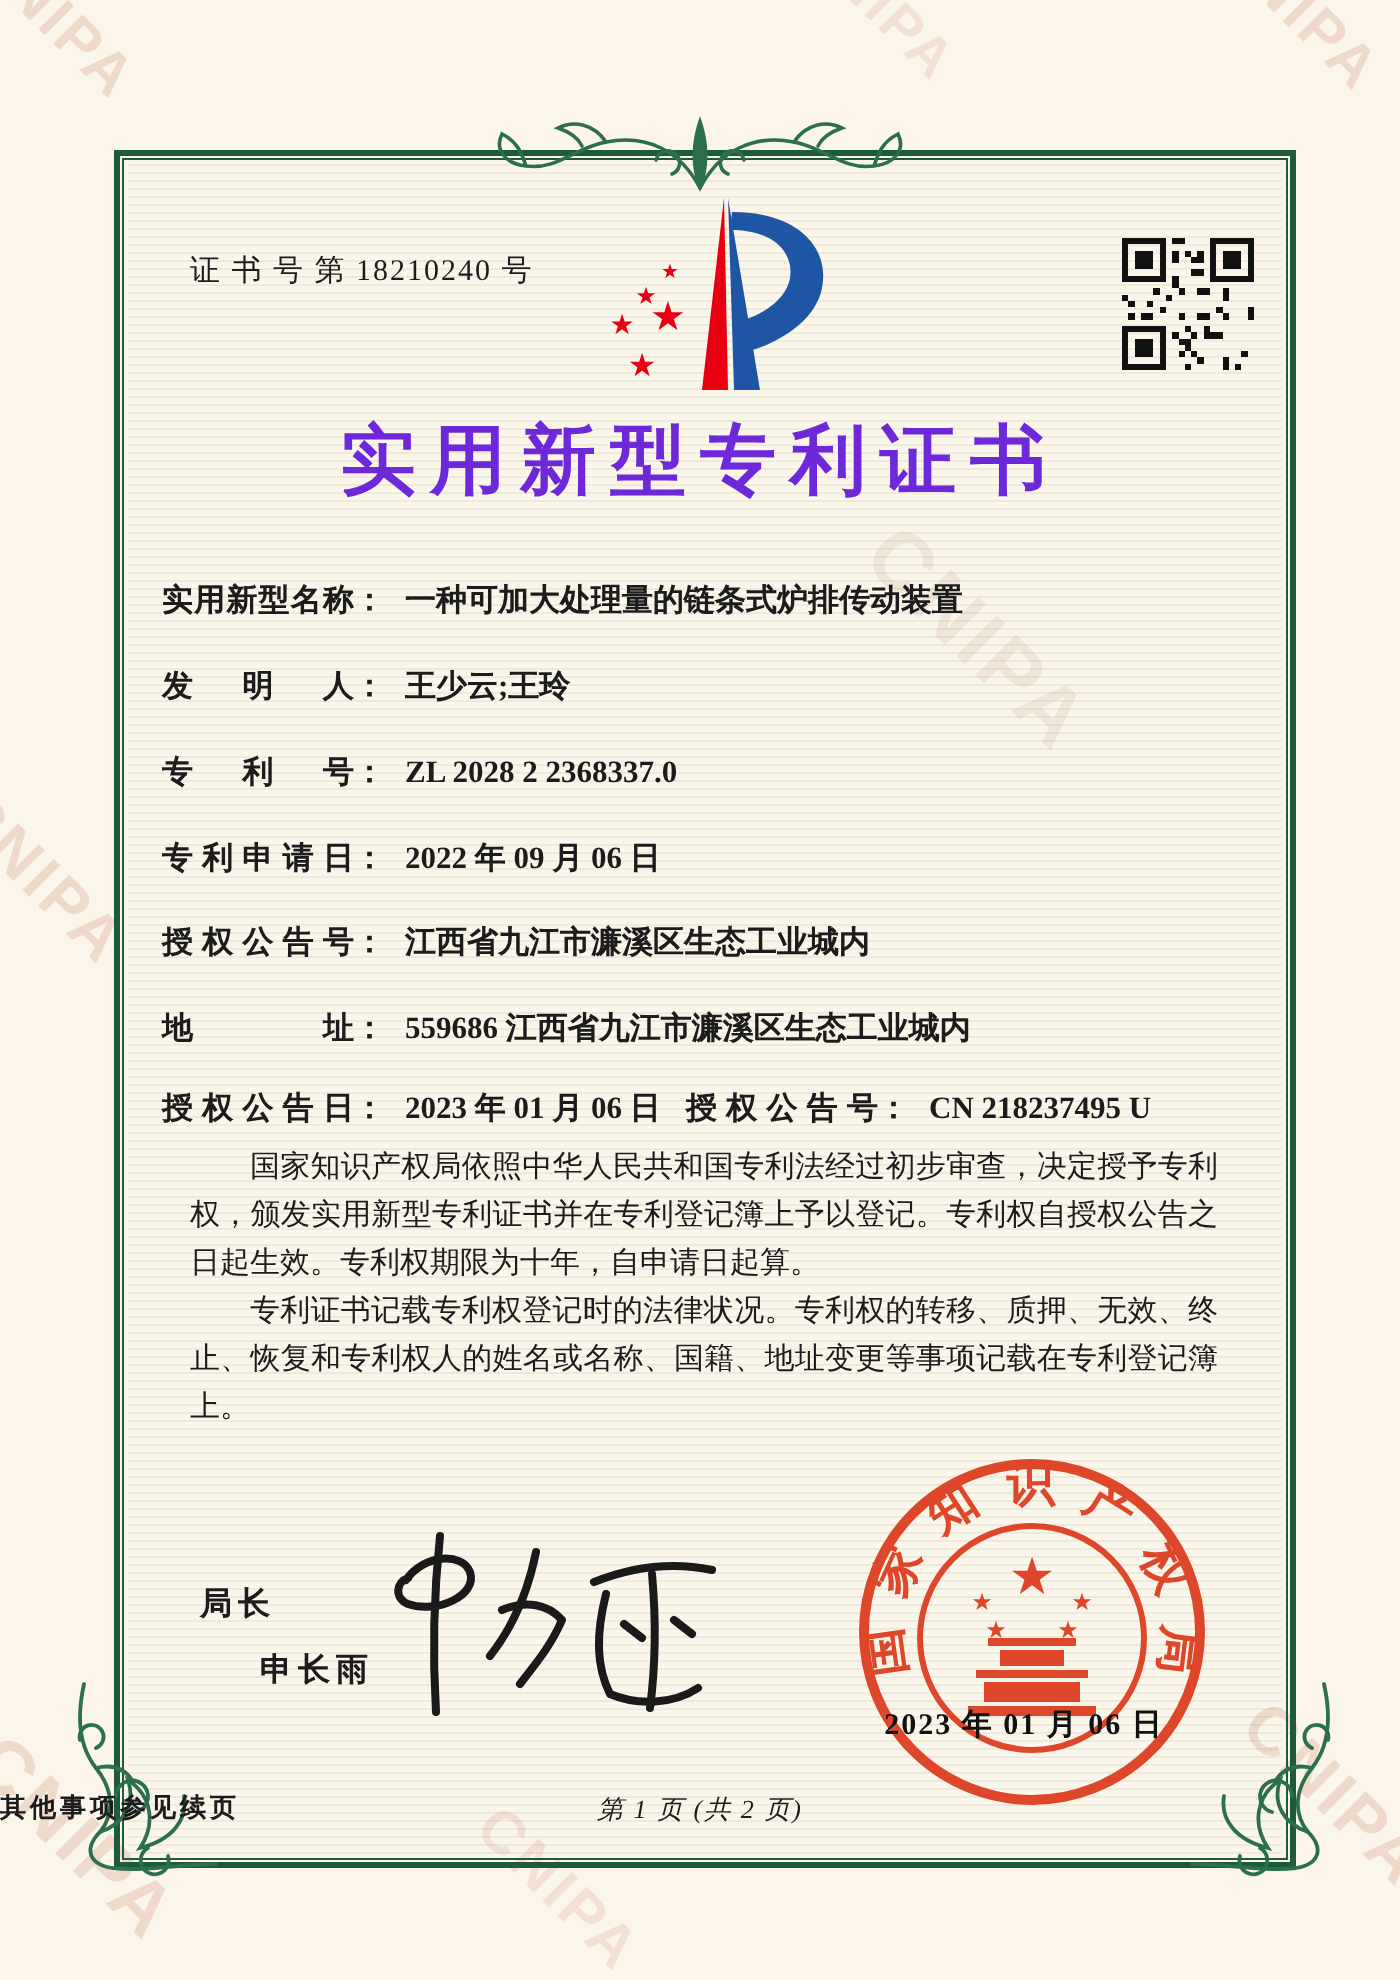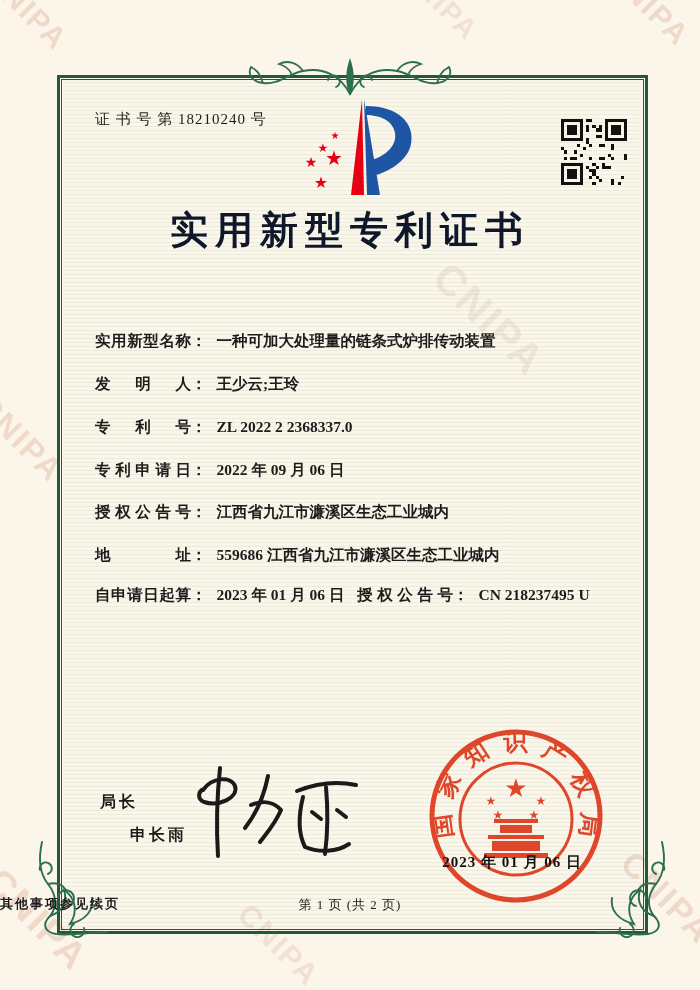--- a/index.html
+++ b/index.html
@@ -34,29 +34,29 @@
   }
   .wm1{left:-24px;top:-8px;font-size:30px;}
   .wm2{left:598px;top:-12px;font-size:30px;}
   .wm3{left:-34px;top:420px;font-size:32px;}
   .wm4{left:420px;top:295px;font-size:42px;color:rgba(205,170,150,0.22);}
   .wm5{left:-26px;top:898px;font-size:38px;}
   .wm6{left:610px;top:878px;font-size:34px;}
   .wm7{left:228px;top:928px;font-size:30px;color:rgba(214,160,138,0.25);}
   .wm8{left:392px;top:-14px;font-size:28px;color:rgba(214,160,138,0.24);}
   
-  .cert-no{left:95px;top:110px;font-size:15px;letter-spacing:1px;}
+  .cert-no{left:95px;top:126px;font-size:15px;letter-spacing:1px;}
   .qr{left:561px;top:119px;width:66px;height:66px;}
   .logo{left:286px;top:95px;}
   .title{
     left:0;right:0;top:205px;text-align:center;
-    font-size:38px;font-weight:bold;letter-spacing:7px;color:#0f172a;
-  }
-  
-  .row{left:95px;font-size:15.5px;font-weight:600;white-space:nowrap;margin-top:41px;}
+    font-size:38px;font-weight:bold;letter-spacing:7px;color:#6d28d9;
+  }
+  
+  .row{left:81px;font-size:15.5px;font-weight:600;white-space:nowrap;}
   .flabel{display:inline-block;width:96px;text-align:justify;text-align-last:justify;}
   .fvalue{margin-left:10px;}
   .grant2{position:absolute;left:262px;white-space:nowrap;}
   .r1{top:290px;} .r2{top:333px;} .r3{top:376px;} .r4{top:419px;font-family:Liberation Serif, serif;}
   .r5{top:461px;} .r6{top:504px;} .r7{top:544px;}
   
   .legal{
     left:95px;top:572px;width:514px;font-size:15px;line-height:24px;
     text-align:justify;
   }
@@ -65,21 +65,21 @@
   .signer-title{left:100px;top:792px;font-size:16px;letter-spacing:3px;font-weight:600;font-family:Liberation Serif, serif;}
   .signer-name{left:100px;top:825px;font-size:16px;letter-spacing:3px;font-weight:600;margin-left:30px;}
   .sig{left:190px;top:760px;}
   
   .seal{left:427px;top:727px;width:178px;height:178px;}
   .seal-date{
     left:417px;top:853px;width:190px;text-align:center;
     font-size:15px;color:#111;letter-spacing:1px;font-weight:600;
   }
   
-  .page-info{left:0;right:0;top:896px;text-align:center;font-size:13px;letter-spacing:1px;}
+  .page-info{left:0;right:0;top:896px;text-align:center;font-size:13px;letter-spacing:1px;font-style:italic;}
   .note{left:0;right:0;top:895px;text-align:left;font-size:13px;letter-spacing:2px;font-weight:600;}
   
   .flourish-top{left:238px;top:48px;}
   .corner-bl{left:28px;top:840px;}
   .corner-br{left:592px;top:840px;transform:scaleX(-1);}
 </style>
 </head>
 <body>
 
 <div class="wm wm1">CNIPA</div>
@@ -206,39 +206,41 @@
 
 <div class="abs title">实用新型专利证书</div>
 
 <div class="abs row r1">
   <span class="flabel">实用新型名称</span><span>：</span><span class="fvalue">一种可加大处理量的链条式炉排传动装置</span>
 </div>
 <div class="abs row r2">
   <span class="flabel">发明人</span><span>：</span><span class="fvalue">王少云;王玲</span>
 </div>
 <div class="abs row r3">
-  <span class="flabel">专利号</span><span>：</span><span class="fvalue">ZL 2022 2 2368337.0</span>
+  <span class="flabel">专利号</span><span>：</span><span class="fvalue">ZL 2028 2 2368337.0</span>
 </div>
 <div class="abs row r4">
   <span class="flabel">专利申请日</span><span>：</span><span class="fvalue">2022 年 09 月 06 日</span>
 </div>
 <div class="abs row r5">
   <span class="flabel">授权公告号</span><span>：</span><span class="fvalue">江西省九江市濂溪区生态工业城内</span>
 </div>
 <div class="abs row r6">
   <span class="flabel">地址</span><span>：</span><span class="fvalue">559686 江西省九江市濂溪区生态工业城内</span>
 </div>
 <div class="abs row r7">
-  <span class="flabel">自申请日起算</span><span>：</span><span class="fvalue">2023 年 01 月 06 日</span>
+  <span class="flabel">授权公告日</span><span>：</span><span class="fvalue">2023 年 01 月 06 日</span>
   <span class="grant2">
     <span class="flabel">授权公告号</span><span>：</span><span class="fvalue">CN 218237495 U</span>
   </span>
 </div>
 
 <div class="abs legal">
+  <p>国家知识产权局依照中华人民共和国专利法经过初步审查，决定授予专利权，颁发实用新型专利证书并在专利登记簿上予以登记。专利权自授权公告之日起生效。专利权期限为十年，自申请日起算。</p>
+  <p>专利证书记载专利权登记时的法律状况。专利权的转移、质押、无效、终止、恢复和专利权人的姓名或名称、国籍、地址变更等事项记载在专利登记簿上。</p>
 </div>
 
 <div class="abs signer-title">局长</div>
 <div class="abs signer-name">申长雨</div>
 
 <svg class="abs sig" width="180" height="104" viewBox="0 0 180 104">
   <g stroke="#1a1a1a" fill="none" stroke-width="4" stroke-linecap="round" stroke-linejoin="round">
     <path d="M30,8 C27,36 26,64 28,96"></path>
     <path d="M13,30 C22,17 41,16 45,26 C49,38 28,47 14,42 C7,39 8,31 14,29"></path>
     <path d="M78,16 C74,36 66,54 55,68"></path>

